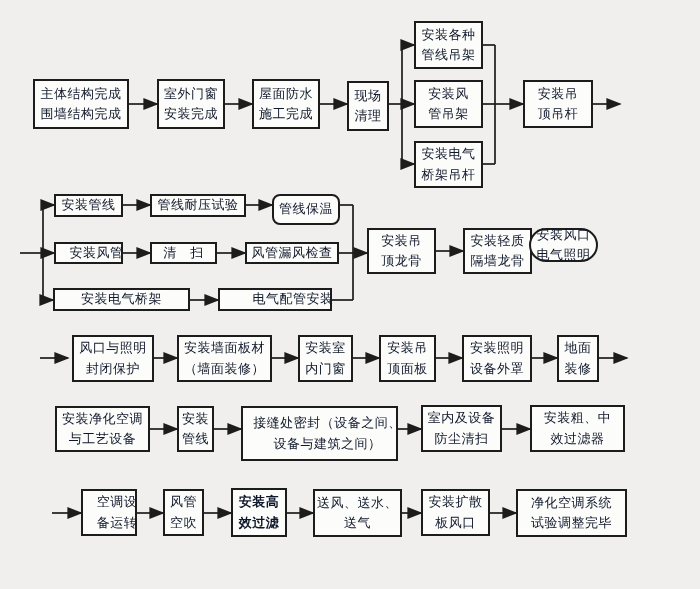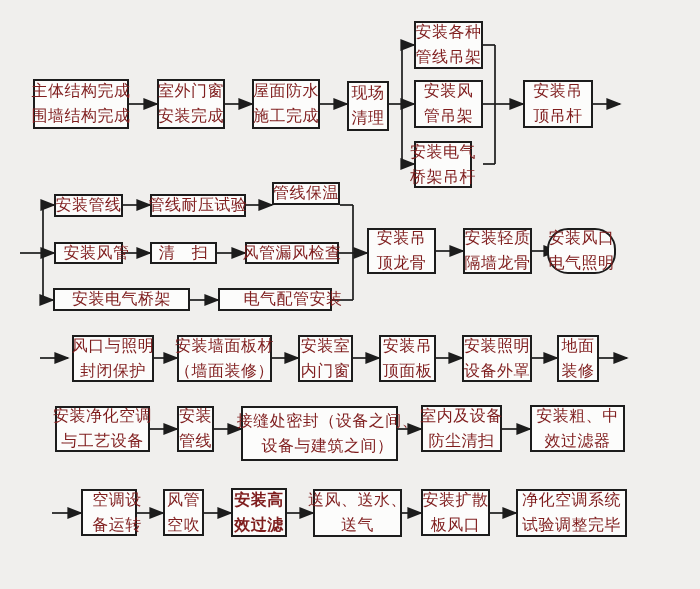--- a/index.html
+++ b/index.html
@@ -16,22 +16,22 @@
   #edges{position:absolute;left:0;top:0;width:700px;height:589px;}
   .node{
     position:absolute;
     box-sizing:border-box;
     background:#fcfcfb;
     border:2px solid #1c1c1c;
     display:flex;
     flex-direction:column;
     align-items:center;
     justify-content:center;
-    color:#7f1d1d;
-    font-size:16px;
+    color:#0f172a;
+    font-size:13px;
     letter-spacing:0.5px;
     line-height:1.55;
     white-space:nowrap;
     text-align:center;
   }
   .node.bold{font-weight:bold;}
   .node .ln{display:block;}
 </style>
 </head>
 <body>
@@ -110,35 +110,35 @@
         <span class="ln">清理</span>
       </div>
       <div class="node" style="left: 414px; top: 21px; width: 69px; height: 48px;">
         <span class="ln">安装各种</span>
         <span class="ln">管线吊架</span>
       </div>
       <div class="node" style="left: 414px; top: 80px; width: 69px; height: 48px;">
         <span class="ln">安装风</span>
         <span class="ln">管吊架</span>
       </div>
-      <div class="node" style="left: 414px; top: 141px; width: 58px; height: 47px; text-align: center;">
+      <div class="node" style="left: 414px; top: 141px; width: 69px; height: 47px; text-align: center;">
         <span class="ln">安装电气</span>
         <span class="ln">桥架吊杆</span>
       </div>
       <div class="node" style="left: 523px; top: 80px; width: 70px; height: 48px;">
         <span class="ln">安装吊</span>
         <span class="ln">顶吊杆</span>
       </div>
       <div class="node" style="left: 54px; top: 194px; width: 69px; height: 23px;">
         <span class="ln">安装管线</span>
       </div>
       <div class="node" style="left: 150px; top: 194px; width: 96px; height: 23px;">
         <span class="ln">管线耐压试验</span>
       </div>
-      <div class="node" style="left: 272px; top: 182px; width: 68px; height: 23px;">
+      <div class="node" style="left: 272px; top: 194px; width: 68px; height: 31px; border-radius: 8px;">
         <span class="ln">管线保温</span>
       </div>
       <div class="node" style="left: 54px; top: 242px; width: 69px; height: 22px; padding-left: 16px;">
         <span class="ln">安装风管</span>
       </div>
       <div class="node" style="left: 150px; top: 242px; width: 67px; height: 22px;">
         <span class="ln">清　扫</span>
       </div>
       <div class="node" style="left: 245px; top: 242px; width: 94px; height: 22px;">
         <span class="ln">风管漏风检查</span>
@@ -150,21 +150,21 @@
         <span class="ln">电气配管安装</span>
       </div>
       <div class="node" style="left: 367px; top: 228px; width: 69px; height: 46px;">
         <span class="ln">安装吊</span>
         <span class="ln">顶龙骨</span>
       </div>
       <div class="node" style="left: 463px; top: 228px; width: 69px; height: 46px;">
         <span class="ln">安装轻质</span>
         <span class="ln">隔墙龙骨</span>
       </div>
-      <div class="node" style="left: 547px; top: 228px; width: 69px; height: 46px; border-radius: 21px;">
+      <div class="node" style="left: 529px; top: 228px; width: 69px; height: 34px; border-radius: 21px;">
         <span class="ln">安装风口</span>
         <span class="ln">电气照明</span>
       </div>
       <div class="node" style="left: 72px; top: 335px; width: 82px; height: 47px;">
         <span class="ln">风口与照明</span>
         <span class="ln">封闭保护</span>
       </div>
       <div class="node" style="left: 177px; top: 335px; width: 95px; height: 47px;">
         <span class="ln">安装墙面板材</span>
         <span class="ln">（墙面装修）</span>

